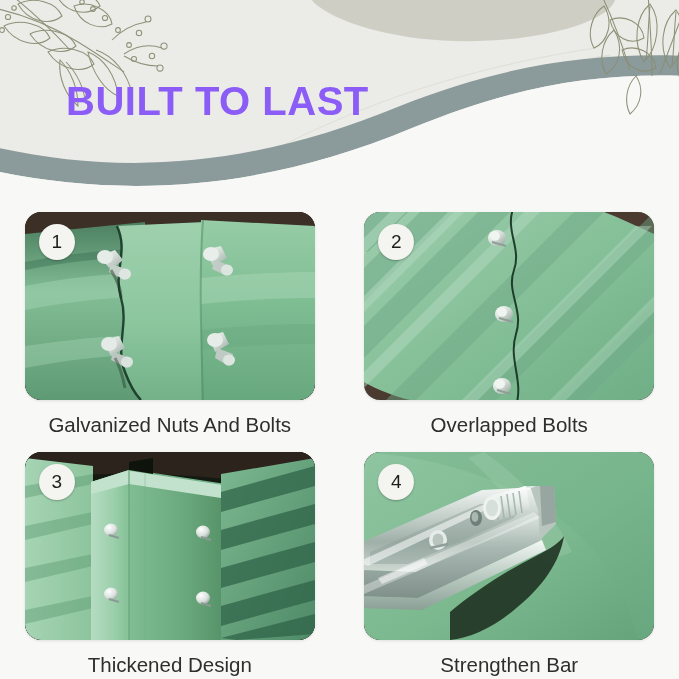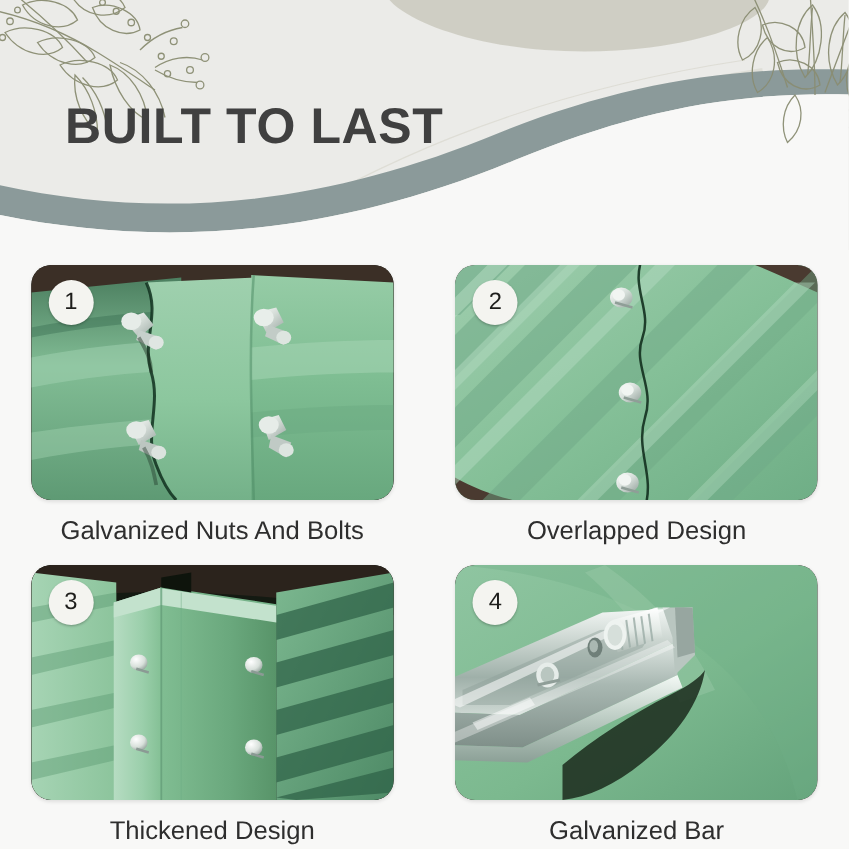--- a/index.html
+++ b/index.html
@@ -32,28 +32,28 @@
   }
   #header-bg-svg {
     position: absolute;
     left: 0; top: 0;
     width: 679px;
     height: 200px;
     display: block;
   }
   #header-title {
     position: absolute;
-    left: 52px;
+    left: 66px;
     top: 81px;
     margin: 0;
     font-family: "Liberation Sans", sans-serif;
     font-size: 40px;
     font-weight: bold;
     letter-spacing: 0.5px;
-    color: #404040;
+    color: #8b5cf6;
     line-height: 1;
     white-space: nowrap;
     z-index: 6;
   }
 
   
   #feature-grid {
     position: absolute;
     left: 0;
     top: 200px;
@@ -371,21 +371,21 @@
               <g>
                 <ellipse cx="138" cy="174" rx="9" ry="8" fill="url(#boltg2)"></ellipse>
                 <ellipse cx="136" cy="172" rx="5" ry="4.6" fill="#f1f5f2"></ellipse>
                 <path d="M133,178 L147,182" stroke="#8f9e97" stroke-width="2" fill="none"></path>
               </g>
             </g>
           </g>
         </svg>
         <div class="badge">2</div>
       </div>
-      <div class="caption">Overlapped Design</div>
+      <div class="caption">Overlapped Bolts</div>
     </div>
 
     <div class="feature-card">
       <div class="photo-frame">
         <svg class="photo-svg" viewBox="0 0 290 188" preserveAspectRatio="none">
           <defs>
             <clipPath id="c3">
                 <rect x="0" y="0" width="290" height="188" rx="16"></rect>
               </clipPath>
             <linearGradient id="lfw3" x1="0" y1="0" x2="1" y2="0">
@@ -542,17 +542,17 @@
               <ellipse cx="112" cy="66" rx="6" ry="8" fill="#6f7f79"></ellipse>
               <ellipse cx="111" cy="65" rx="3.4" ry="5" fill="#aab8b2"></ellipse>
               <ellipse cx="74" cy="88" rx="9" ry="10" fill="#e6ece9"></ellipse>
               <ellipse cx="74" cy="88" rx="5.5" ry="6.6" fill="#b9c6c0"></ellipse>
               <path d="M66,96 L84,92" stroke="#8f9e98" stroke-width="2.4" fill="none"></path>
             </g>
           </g>
         </svg>
         <div class="badge">4</div>
       </div>
-      <div class="caption">Galvanized Bar</div>
+      <div class="caption">Strengthen Bar</div>
     </div>
 
   </div>
 </div>
 
 </body></html>

